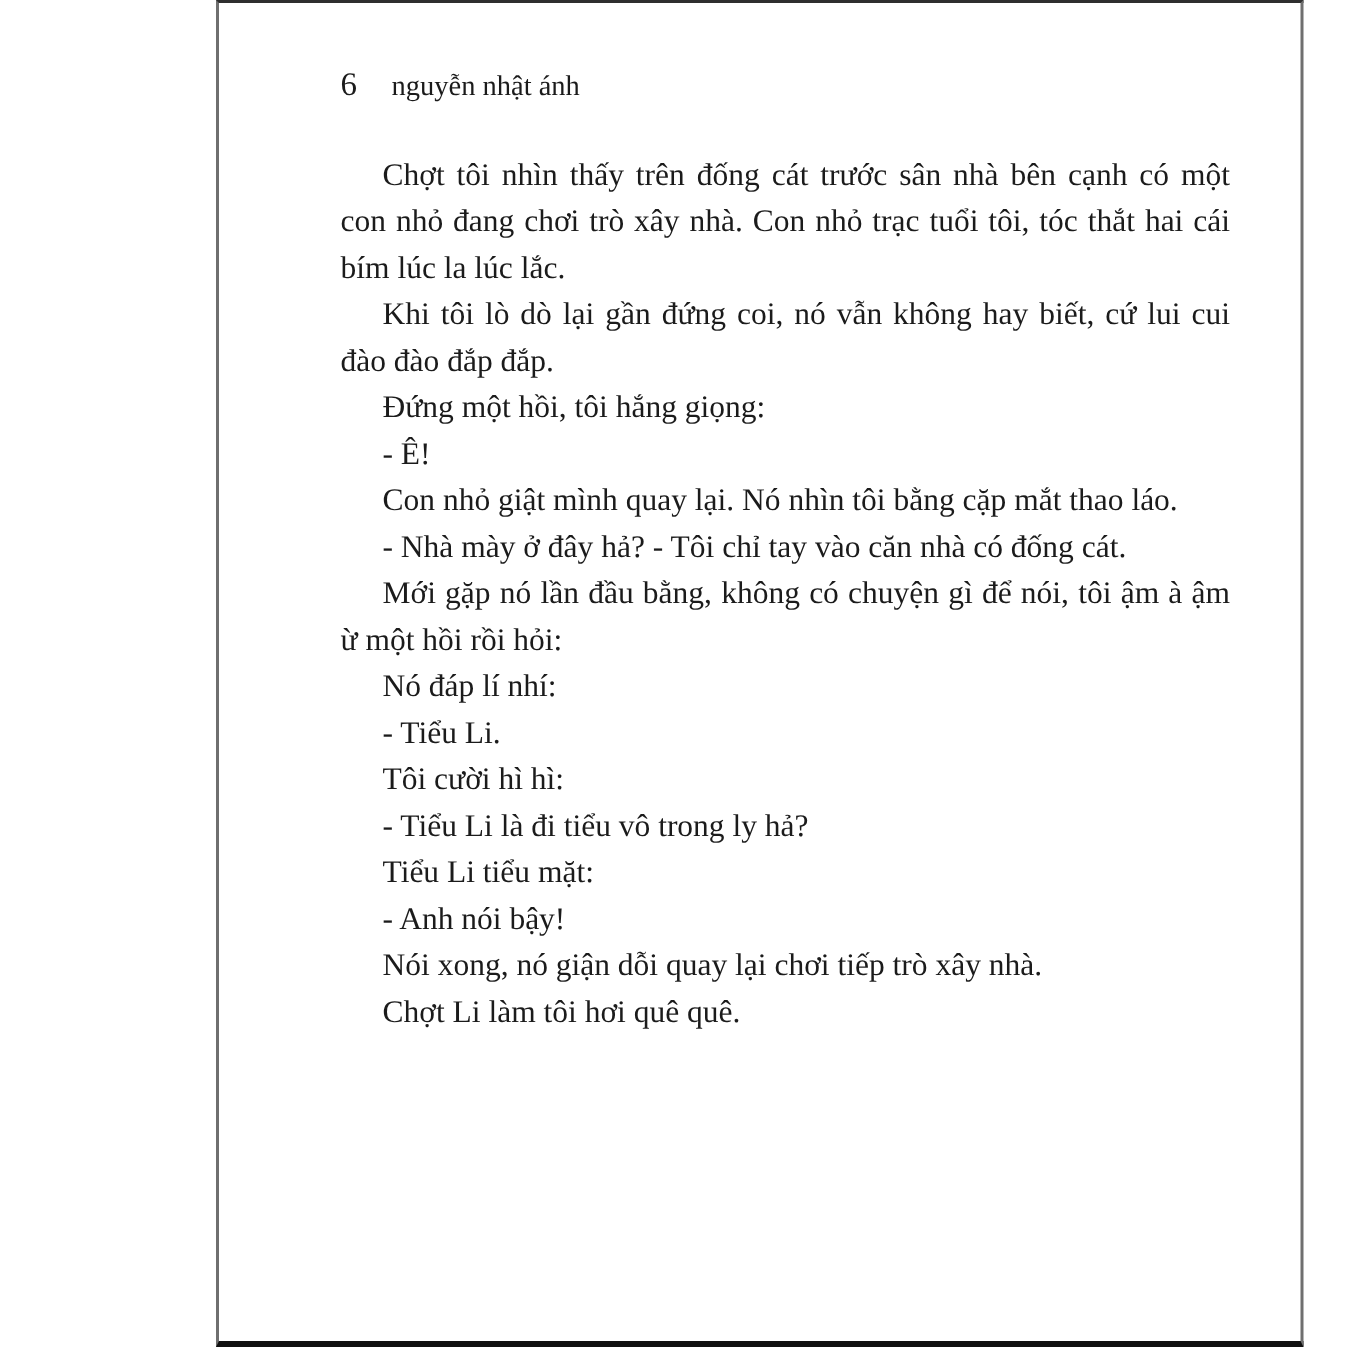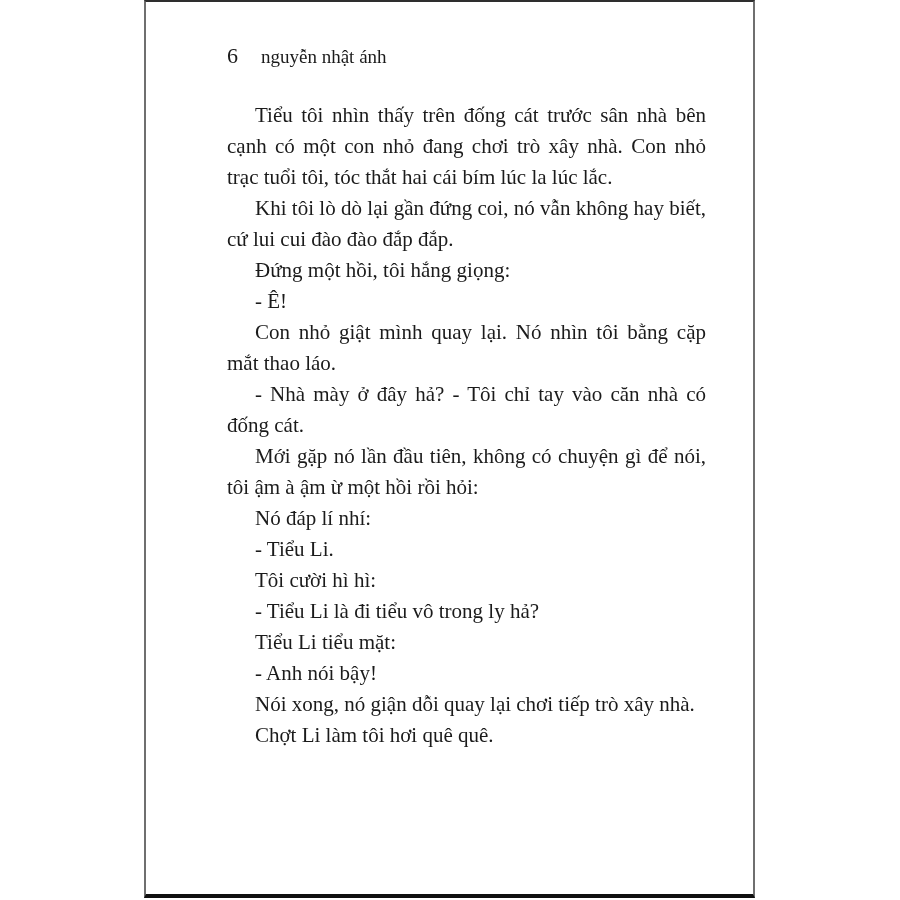--- a/index.html
+++ b/index.html
@@ -11,21 +11,21 @@
     height: 900px;
     background: #ffffff;
     overflow: hidden;
     font-family: "Liberation Serif", "DejaVu Serif", serif;
   }
 
   .page {
     position: absolute;
     left: 144px;
     top: 0;
-    width: 611px;
+    width: 725px;
     height: 898px;
     background: var(--page-background, #ffffff);
     border-left: 2px solid var(--border-side, #6f6f6f);
     border-right: 2px solid var(--border-side, #6f6f6f);
     border-top: 2px solid var(--border-top, #2e2e2e);
     border-bottom: 4px solid var(--border-bottom, #101010);
     padding: 0 47px 0 81px;
     color: var(--text, #1b1b1b);
   }
 
@@ -55,27 +55,27 @@
 <body>
 
 <div class="canvas">
   <div class="page">
 
     <div class="page-header">
       <span class="page-number">6</span><span class="running-title">nguyễn nhật ánh</span>
     </div>
 
     <div class="page-body">
-      <p>Tiểu tôi nhìn thấy trên đống cát trước sân nhà bên cạnh có một con nhỏ đang chơi trò xây nhà. Con nhỏ trạc tuổi tôi, tóc thắt hai cái bím lúc la lúc lắc.</p>
+      <p>Chợt tôi nhìn thấy trên đống cát trước sân nhà bên cạnh có một con nhỏ đang chơi trò xây nhà. Con nhỏ trạc tuổi tôi, tóc thắt hai cái bím lúc la lúc lắc.</p>
       <p>Khi tôi lò dò lại gần đứng coi, nó vẫn không hay biết, cứ lui cui đào đào đắp đắp.</p>
       <p>Đứng một hồi, tôi hắng giọng:</p>
       <p>- Ê!</p>
       <p>Con nhỏ giật mình quay lại. Nó nhìn tôi bằng cặp mắt thao láo.</p>
       <p>- Nhà mày ở đây hả? - Tôi chỉ tay vào căn nhà có đống cát.</p>
-      <p>Mới gặp nó lần đầu tiên, không có chuyện gì để nói, tôi ậm à ậm ừ một hồi rồi hỏi:</p>
+      <p>Mới gặp nó lần đầu bằng, không có chuyện gì để nói, tôi ậm à ậm ừ một hồi rồi hỏi:</p>
       <p>Nó đáp lí nhí:</p>
       <p>- Tiểu Li.</p>
       <p>Tôi cười hì hì:</p>
       <p>- Tiểu Li là đi tiểu vô trong ly hả?</p>
       <p>Tiểu Li tiểu mặt:</p>
       <p>- Anh nói bậy!</p>
       <p>Nói xong, nó giận dỗi quay lại chơi tiếp trò xây nhà.</p>
       <p>Chợt Li làm tôi hơi quê quê.</p>
     </div>
 

